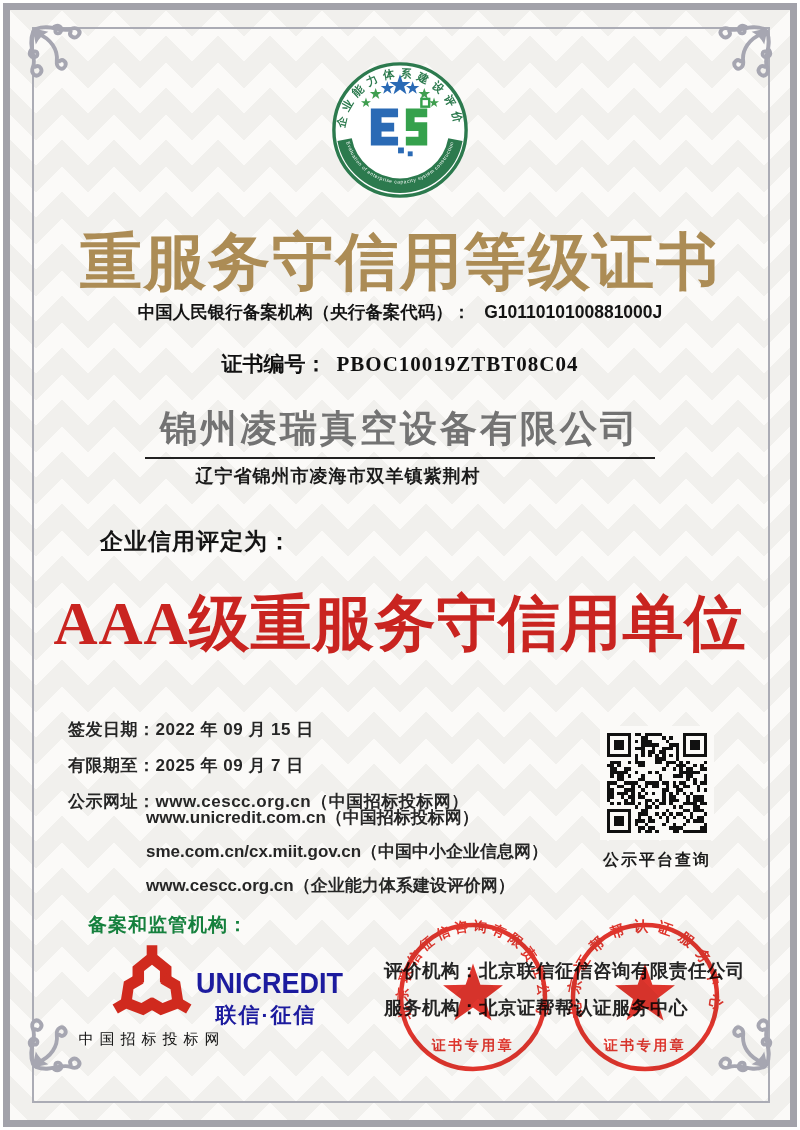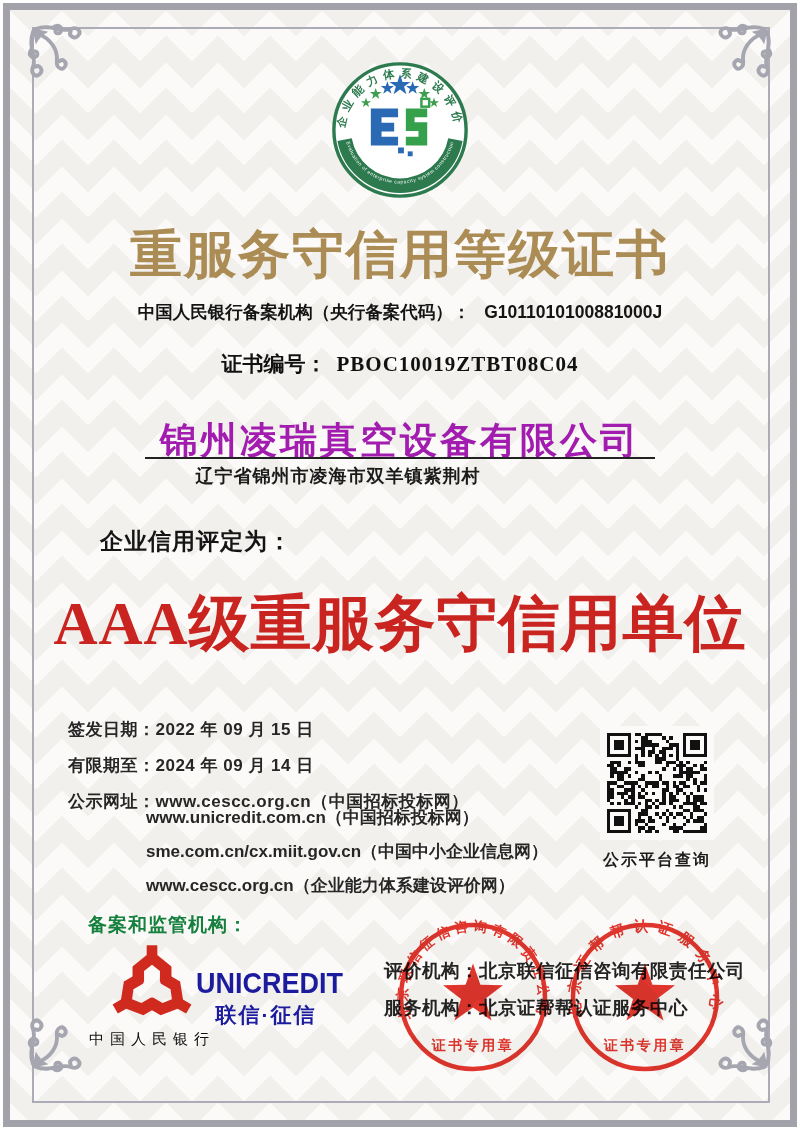--- a/index.html
+++ b/index.html
@@ -13,28 +13,28 @@
     background-position:26px 0,26px 0,0 0,0 0;
     background-size:52px 52px;background-repeat:repeat;}
   .inner-frame{position:absolute;left:32px;top:27px;width:734px;height:1072px;border:2px solid #abacb5;}
   .orn{position:absolute;width:70px;height:70px;}
   .orn.tl{left:26px;top:22px;}
   .orn.tr{right:26px;top:22px;transform:scaleX(-1);}
   .orn.bl{left:26px;bottom:56px;transform:scaleY(-1);}
   .orn.br{right:26px;bottom:56px;transform:scale(-1,-1);}
   .logo{position:absolute;left:330px;top:60px;width:140px;height:140px;}
   .title{position:absolute;left:0;top:220px;width:800px;text-align:center;
-    font-size:52px;font-weight:900;letter-spacing:2px;color:#ac8c55;font-family:"Liberation Sans",sans-serif;}
+    font-size:62px;font-weight:900;letter-spacing:2px;color:#ac8c55;font-family:"Liberation Sans",sans-serif;}
   .filing{position:absolute;left:0;top:300px;width:800px;text-align:center;font-size:17.5px;color:#141414;font-weight:600;}
   .filing .code{margin-left:14px;font-family:"Liberation Sans",sans-serif;}
   .certno{position:absolute;left:0;top:350px;width:800px;text-align:center;
     font-family:"Liberation Serif",serif;font-size:21px;font-weight:bold;color:#111;}
   .certno .val{margin-left:10px;letter-spacing:1px;}
   .company{position:absolute;left:0;top:404px;width:800px;text-align:center;
-    font-family:"Liberation Serif",serif;font-size:37px;font-weight:900;letter-spacing:3px;color:#a21caf;margin-top:12px;}
+    font-family:"Liberation Serif",serif;font-size:37px;font-weight:900;letter-spacing:3px;color:#737373;}
   .company-line{position:absolute;left:145px;top:457px;width:510px;border-top:2px solid #222;}
   .address{position:absolute;left:0;top:464px;width:676px;text-align:center;
     font-family:Liberation Mono, monospace;font-size:18px;font-weight:bold;color:#1a1a1a;letter-spacing:1px;}
   .rating-intro{position:absolute;left:100px;top:526px;font-family:"Liberation Serif",serif;
     font-size:23px;font-weight:800;color:#151515;letter-spacing:1px;}
   .rating{position:absolute;left:0;top:583px;width:800px;text-align:center;
     font-family:"Liberation Serif",serif;font-size:61px;font-weight:700;color:#c92420;letter-spacing:1px;}
   .details{position:absolute;left:68px;top:718px;font-size:17px;color:#262626;font-weight:600;}
   .details .row{margin-bottom:13px;letter-spacing:.5px;}
   .details .lbl{}
@@ -153,21 +153,21 @@
   <div class="address">辽宁省锦州市凌海市双羊镇紫荆村</div>
 
   <div class="rating-intro">企业信用评定为：</div>
   <div class="rating">AAA级重服务守信用单位</div>
 
   <div class="details">
     <div class="row">
       <span class="lbl">签发日期：</span><span>2022 年 09 月 15 日</span>
     </div>
     <div class="row">
-      <span class="lbl">有限期至：</span><span>2024 年 09 月 14 日</span>
+      <span class="lbl">有限期至：</span><span>2025 年 09 月 7 日</span>
     </div>
     <div class="row">
       <span class="lbl">公示网址：</span><span>www.cescc.org.cn（中国招标投标网）</span>
     </div>
   </div>
 
   <div class="extra-urls">
     <div class="row">www.unicredit.com.cn（中国招标投标网）</div>
     <div class="row">sme.com.cn/cx.miit.gov.cn（中国中小企业信息网）</div>
     <div class="row">www.cescc.org.cn（企业能力体系建设评价网）</div>
@@ -489,21 +489,21 @@
 
   <div class="reg-heading">备案和监管机构：</div>
 
   <svg class="pboc" viewBox="-52 -54 104 104">
     <g fill="#d02a1e">
       <path d="M -6,-48 L 6,-48 L 6,-37 L 22,-24 L 22,-6 L 9,-6 L 9,-19 L 0,-26 L -9,-19 L -9,-6 L -22,-6 L -22,-24 L -6,-37 Z"></path>
       <path d="M -6,-48 L 6,-48 L 6,-37 L 22,-24 L 22,-6 L 9,-6 L 9,-19 L 0,-26 L -9,-19 L -9,-6 L -22,-6 L -22,-24 L -6,-37 Z" transform="rotate(120)"></path>
       <path d="M -6,-48 L 6,-48 L 6,-37 L 22,-24 L 22,-6 L 9,-6 L 9,-19 L 0,-26 L -9,-19 L -9,-6 L -22,-6 L -22,-24 L -6,-37 Z" transform="rotate(240)"></path>
     </g>
   </svg>
-  <div class="pboc-caption">中国人民银行</div>
+  <div class="pboc-caption">中国招标投标网</div>
 
   <div class="unicredit">
     <div class="en">UNICREDIT</div>
     <div class="cn">联信·征信</div>
   </div>
 
   <div class="agencies">
     <div class="row">
       <span>评价机构：</span><span>北京联信征信咨询有限责任公司</span>
     </div>

